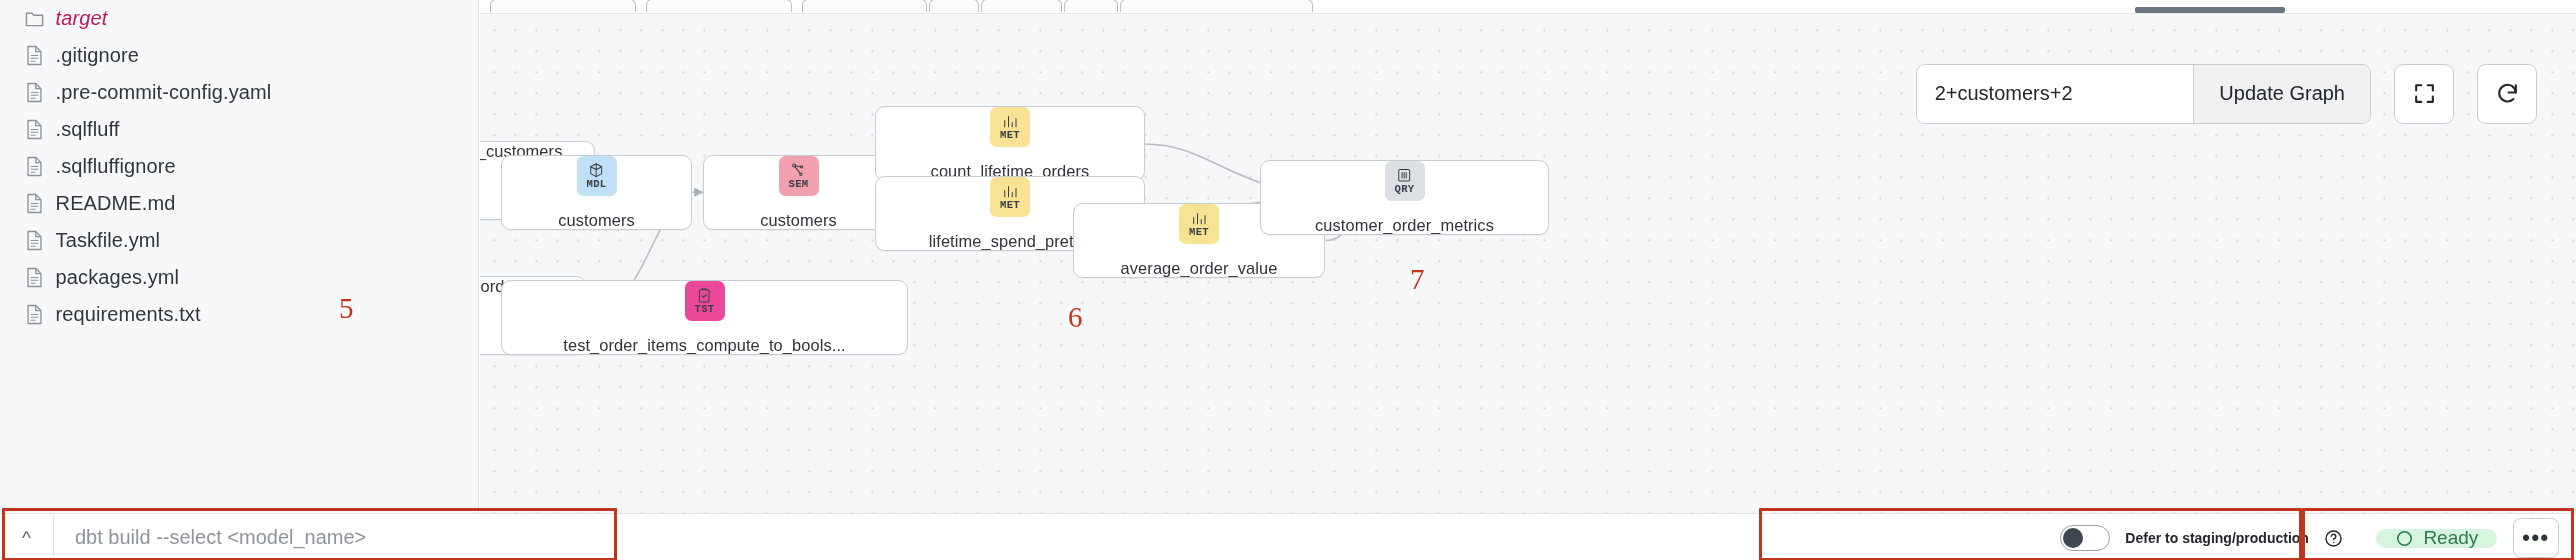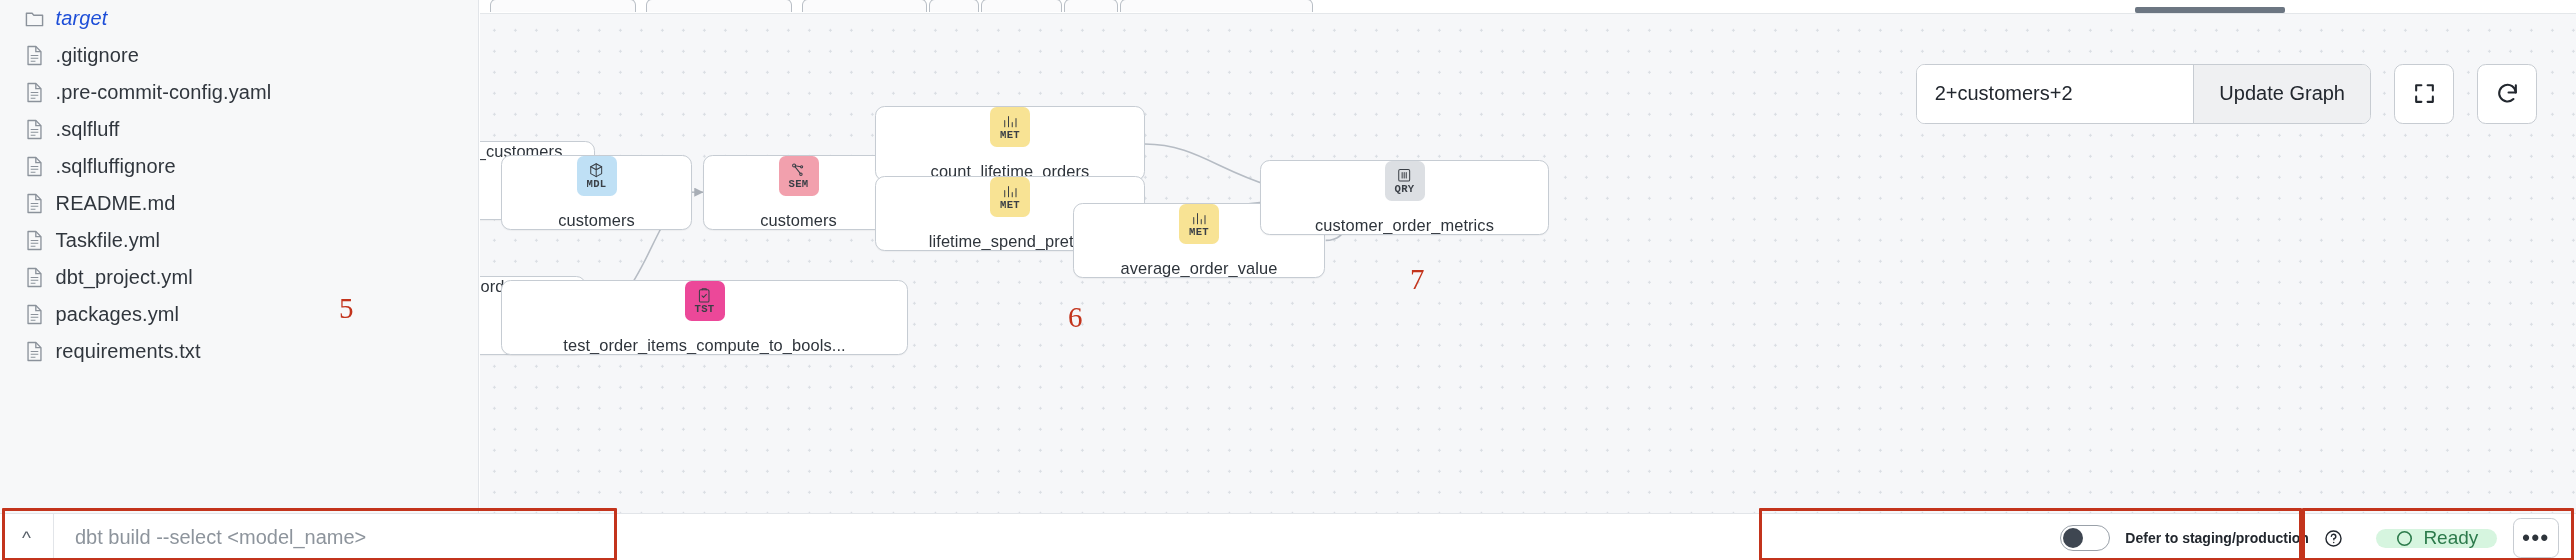--- a/index.html
+++ b/index.html
@@ -26,21 +26,21 @@
     padding-left: 25px;
     gap: 11.6px;
     cursor: pointer;
     white-space: nowrap;
   }
   .file-label {
     font-size: 20px;
     color: #30363d;
     letter-spacing: 0.1px;
   }
-  .file-row.dir .file-label { font-style: italic; color: #1d4ed8; }
+  .file-row.dir .file-label { font-style: italic; color: #be185d; }
 
   .ficon { width: 19px; height: 23px; flex: 0 0 19px; display: block; }
 
   
   .graph-panel {
     position: absolute; left: 480px; top: 0;
     width: 2096px; height: 513px;
     background: #f7f8fa;
     overflow: hidden;
   }
@@ -333,30 +333,20 @@
         </div>
         <div class="file-row">
           <span>
             <svg class="ficon" viewBox="0 0 20 24" fill="none" stroke="#8b929b" stroke-width="1.4">
               <path d="M3.2 2.5h8.2l5.4 5.4v13.6H3.2z" stroke-linejoin="round"></path>
               <path d="M11.4 2.5v5.4h5.4"></path>
               <path d="M6 12h8M6 15h8M6 18h5" stroke-width="1.1"></path>
             </svg>
           </span>
           <span class="file-label">Taskfile.yml</span>
-        </div>
-        <div class="file-row">
-          <span>
-            <svg class="ficon" viewBox="0 0 20 24" fill="none" stroke="#8b929b" stroke-width="1.4">
-              <path d="M3.2 2.5h8.2l5.4 5.4v13.6H3.2z" stroke-linejoin="round"></path>
-              <path d="M11.4 2.5v5.4h5.4"></path>
-              <path d="M6 12h8M6 15h8M6 18h5" stroke-width="1.1"></path>
-            </svg>
-          </span>
-          <span class="file-label">dbt_project.yml</span>
         </div>
         <div class="file-row">
           <span>
             <svg class="ficon" viewBox="0 0 20 24" fill="none" stroke="#8b929b" stroke-width="1.4">
               <path d="M3.2 2.5h8.2l5.4 5.4v13.6H3.2z" stroke-linejoin="round"></path>
               <path d="M11.4 2.5v5.4h5.4"></path>
               <path d="M6 12h8M6 15h8M6 18h5" stroke-width="1.1"></path>
             </svg>
           </span>
           <span class="file-label">packages.yml</span>

